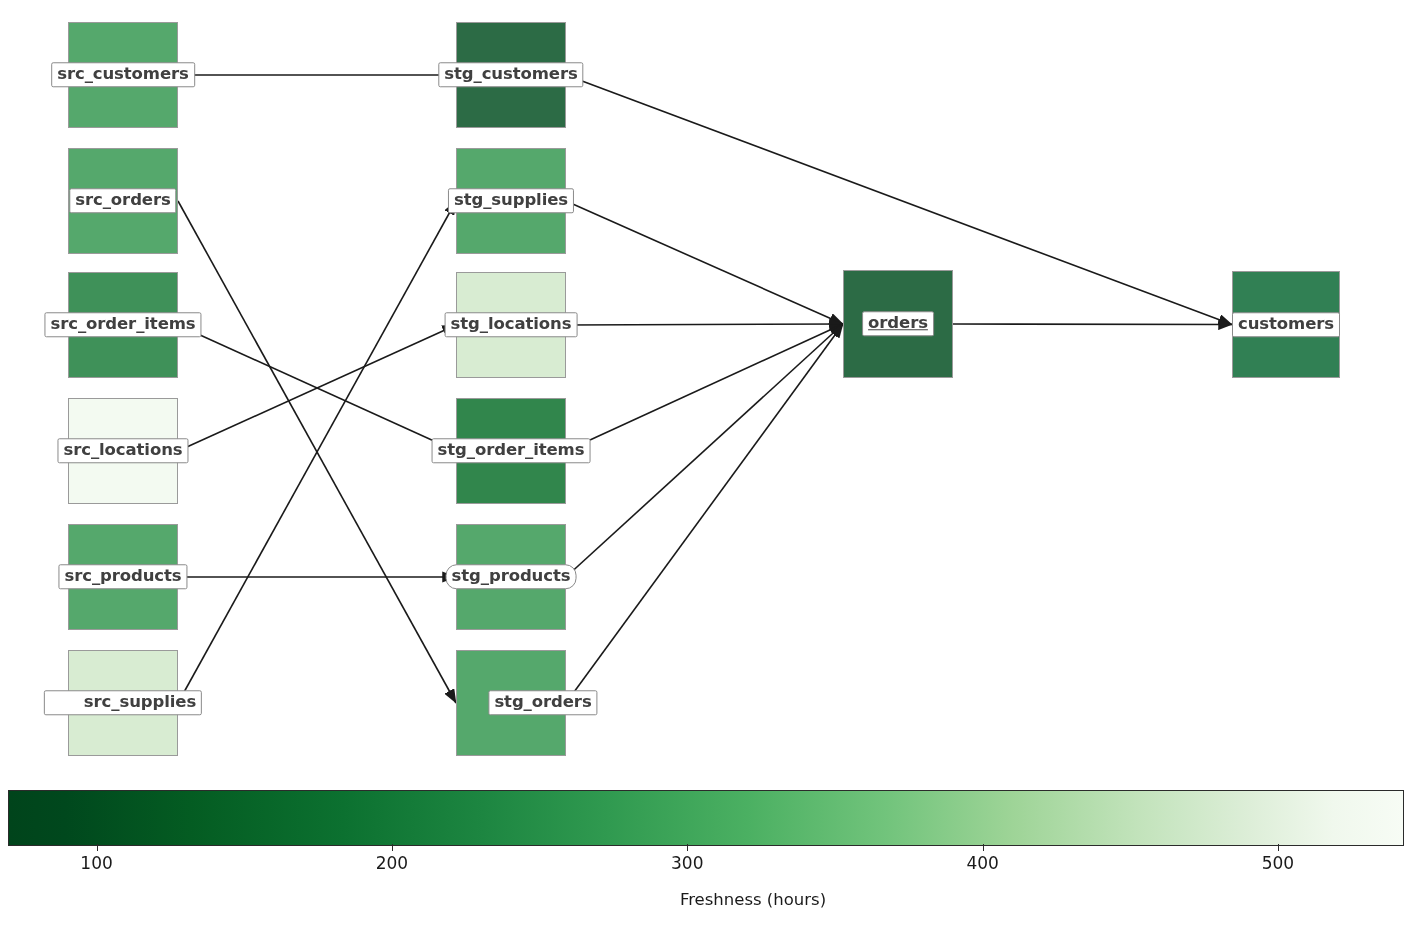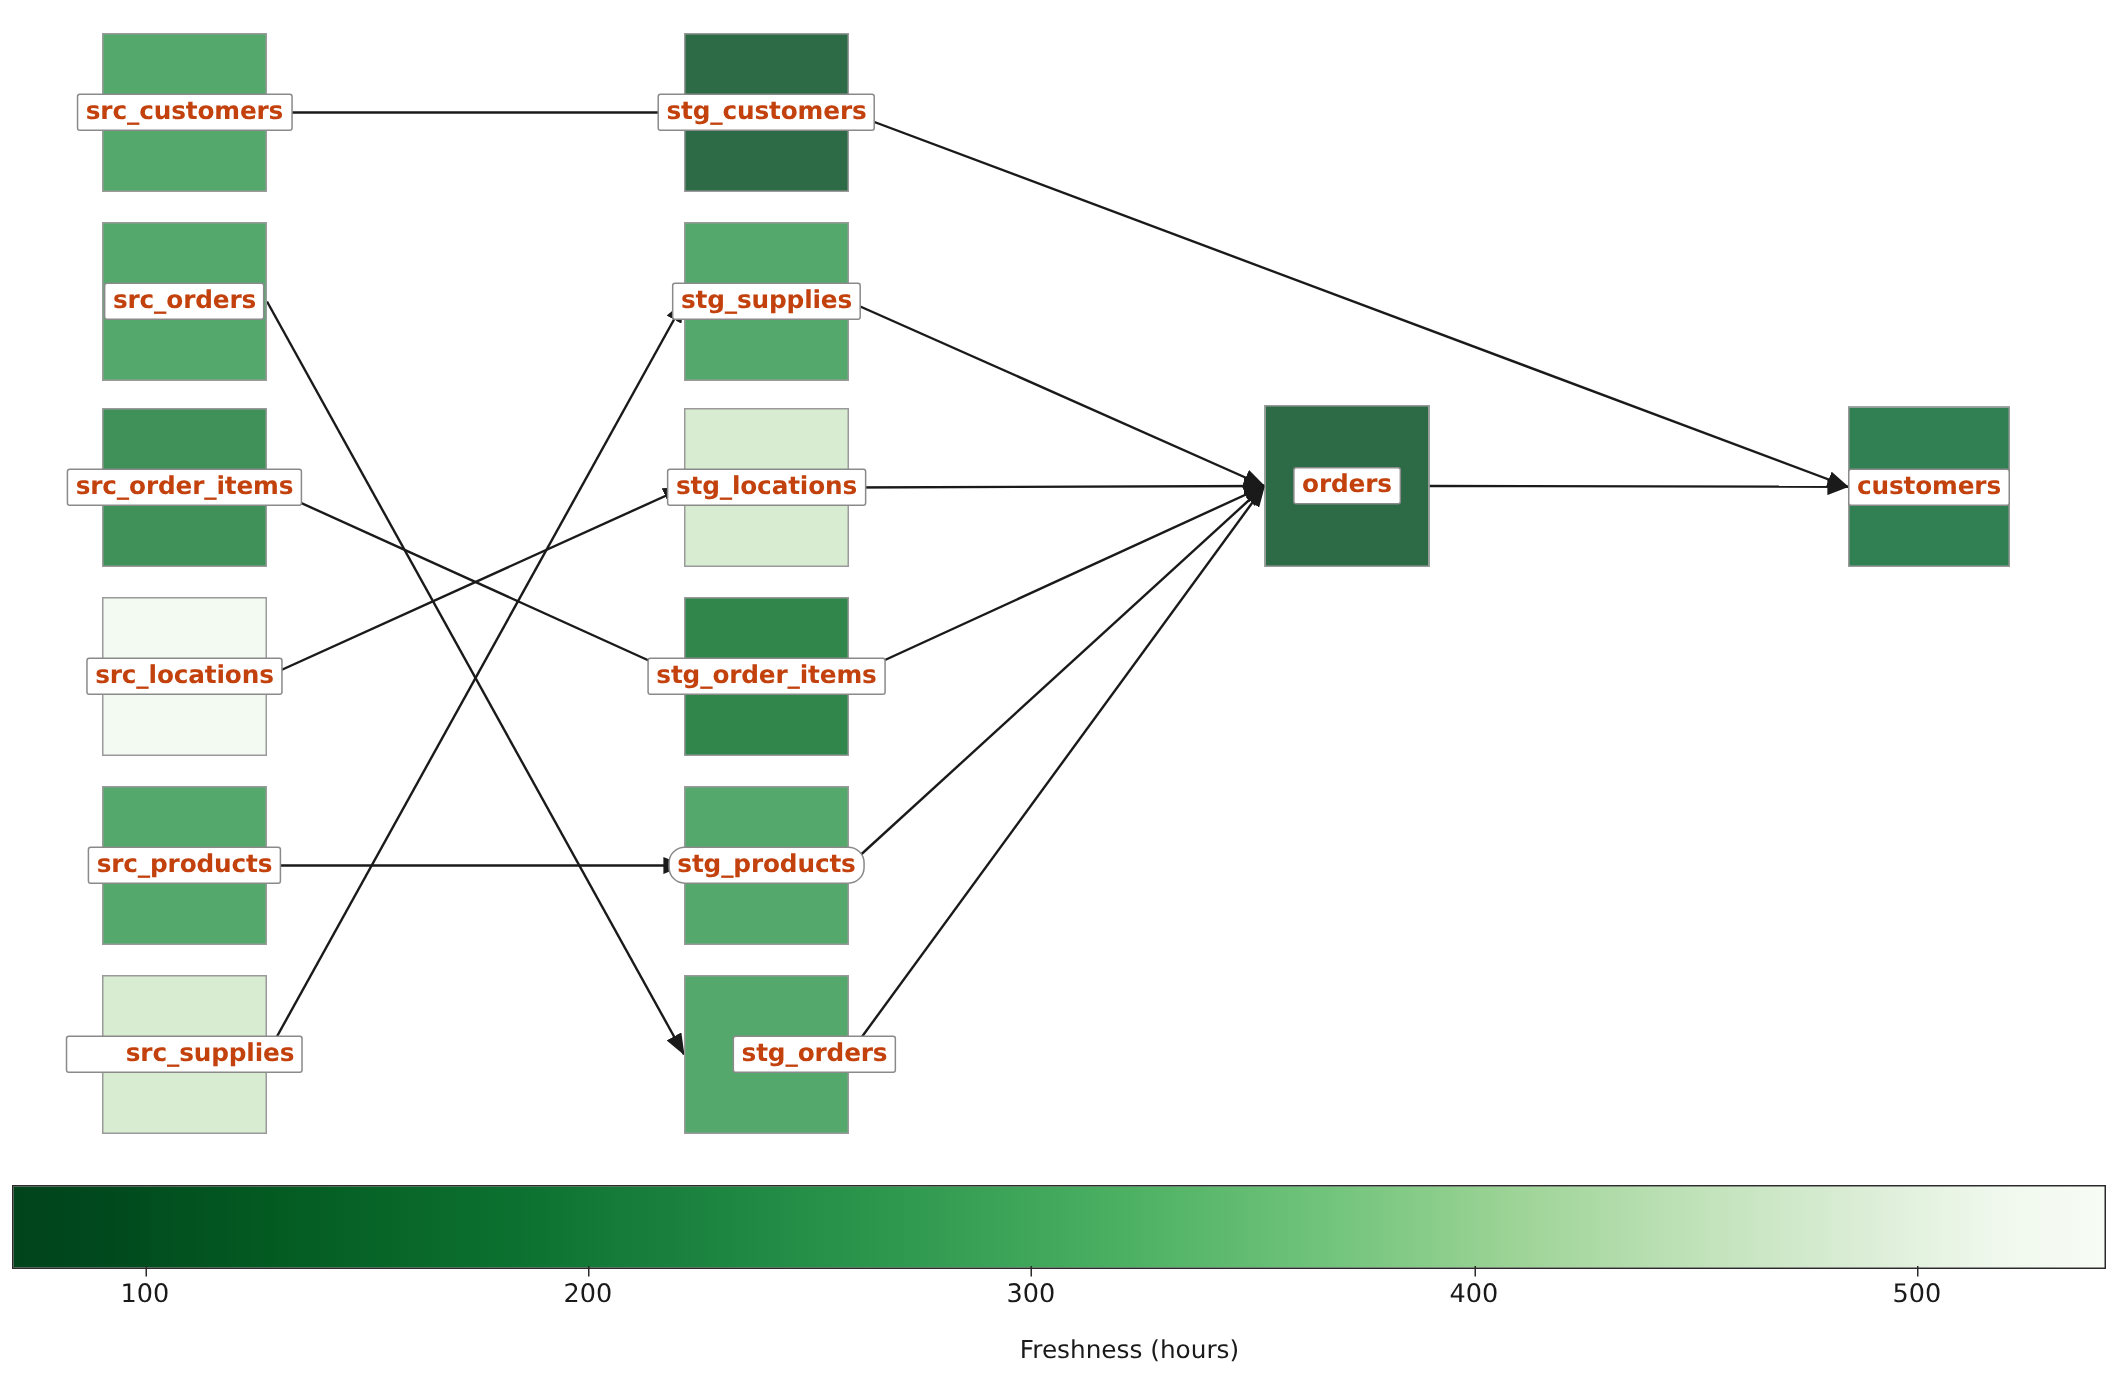--- a/index.html
+++ b/index.html
@@ -13,21 +13,21 @@
 
   .node-label{
     position:absolute;
     transform:translate(-50%,-50%);
     background:#ffffff;
     border:1px solid #8a8a8a;
     border-radius:2px;
     padding:2px 5px 3px 5px;
     font-size:16.5px;
     font-weight:bold;
-    color:#c2410c;
+    color:#404040;
     white-space:nowrap;
     line-height:1.12;
     letter-spacing:-0.1px;
   }
 
   #colorbar-wrap{position:absolute;left:0;top:786px;width:1410px;height:140px;}
   #colorbar{
     position:absolute;left:8px;top:4px;width:1394px;height:54px;
     border:1.2px solid #2b2b2b;
     background:linear-gradient(to right,
@@ -96,21 +96,21 @@
         <div class="node-label" style="left: 123px; top: 325px;">src_order_items</div>
         <div class="node-label" style="left: 123px; top: 451px;">src_locations</div>
         <div class="node-label" style="left: 123px; top: 577px;">src_products</div>
         <div class="node-label" style="left: 123px; top: 703px; padding-left: 39px;">src_supplies</div>
         <div class="node-label" style="left: 511px; top: 75px;">stg_customers</div>
         <div class="node-label" style="left: 511px; top: 201px;">stg_supplies</div>
         <div class="node-label" style="left: 511px; top: 325px;">stg_locations</div>
         <div class="node-label" style="left: 511px; top: 451px;">stg_order_items</div>
         <div class="node-label" style="left: 511px; top: 577px; border-radius: 11px;">stg_products</div>
         <div class="node-label" style="left: 511px; top: 703px; margin-left: 32px;">stg_orders</div>
-        <div class="node-label" style="left: 898px; top: 324px;">orders</div>
+        <div class="node-label" style="left: 898px; top: 324px; text-decoration: underline;">orders</div>
         <div class="node-label" style="left: 1286px; top: 324.5px;">customers</div>
       </div>
   </div>
 
   <div id="colorbar-wrap">
     <div id="colorbar"></div>
     <div id="cb-ticks">
         <div class="cb-tick" style="left: 96.6017px;"></div>
         <div class="cb-ticklabel" style="left: 96.6017px;">100</div>
         <div class="cb-tick" style="left: 391.941px;"></div>

